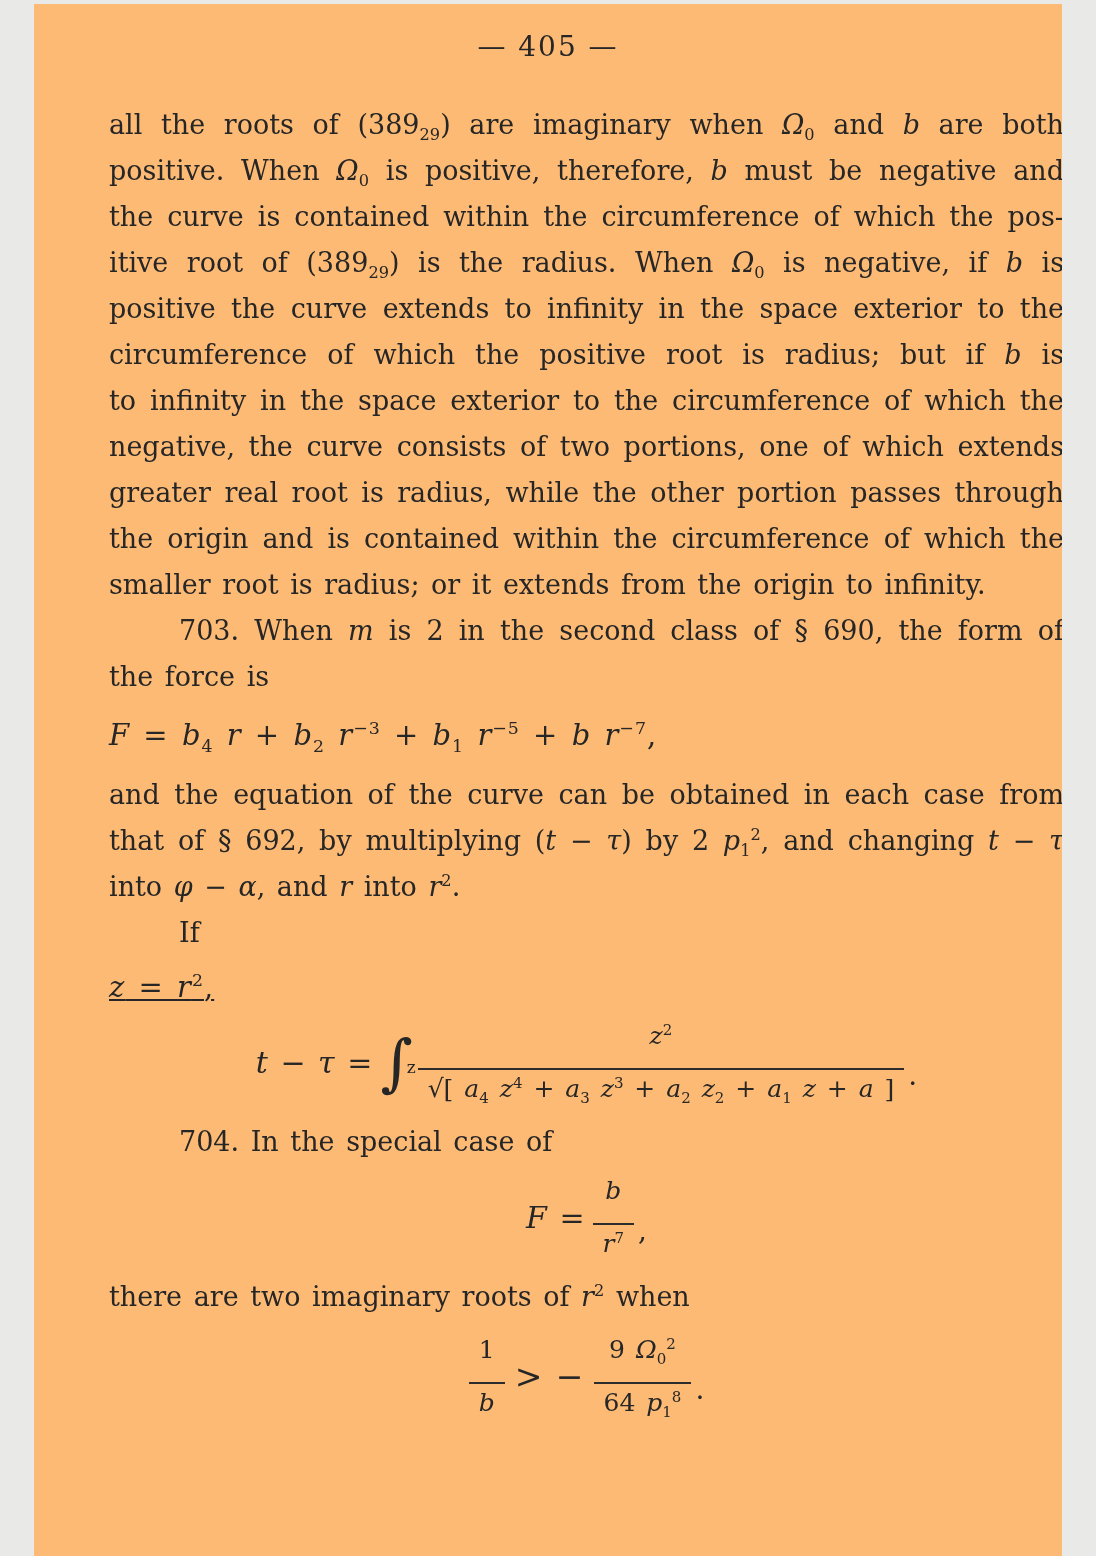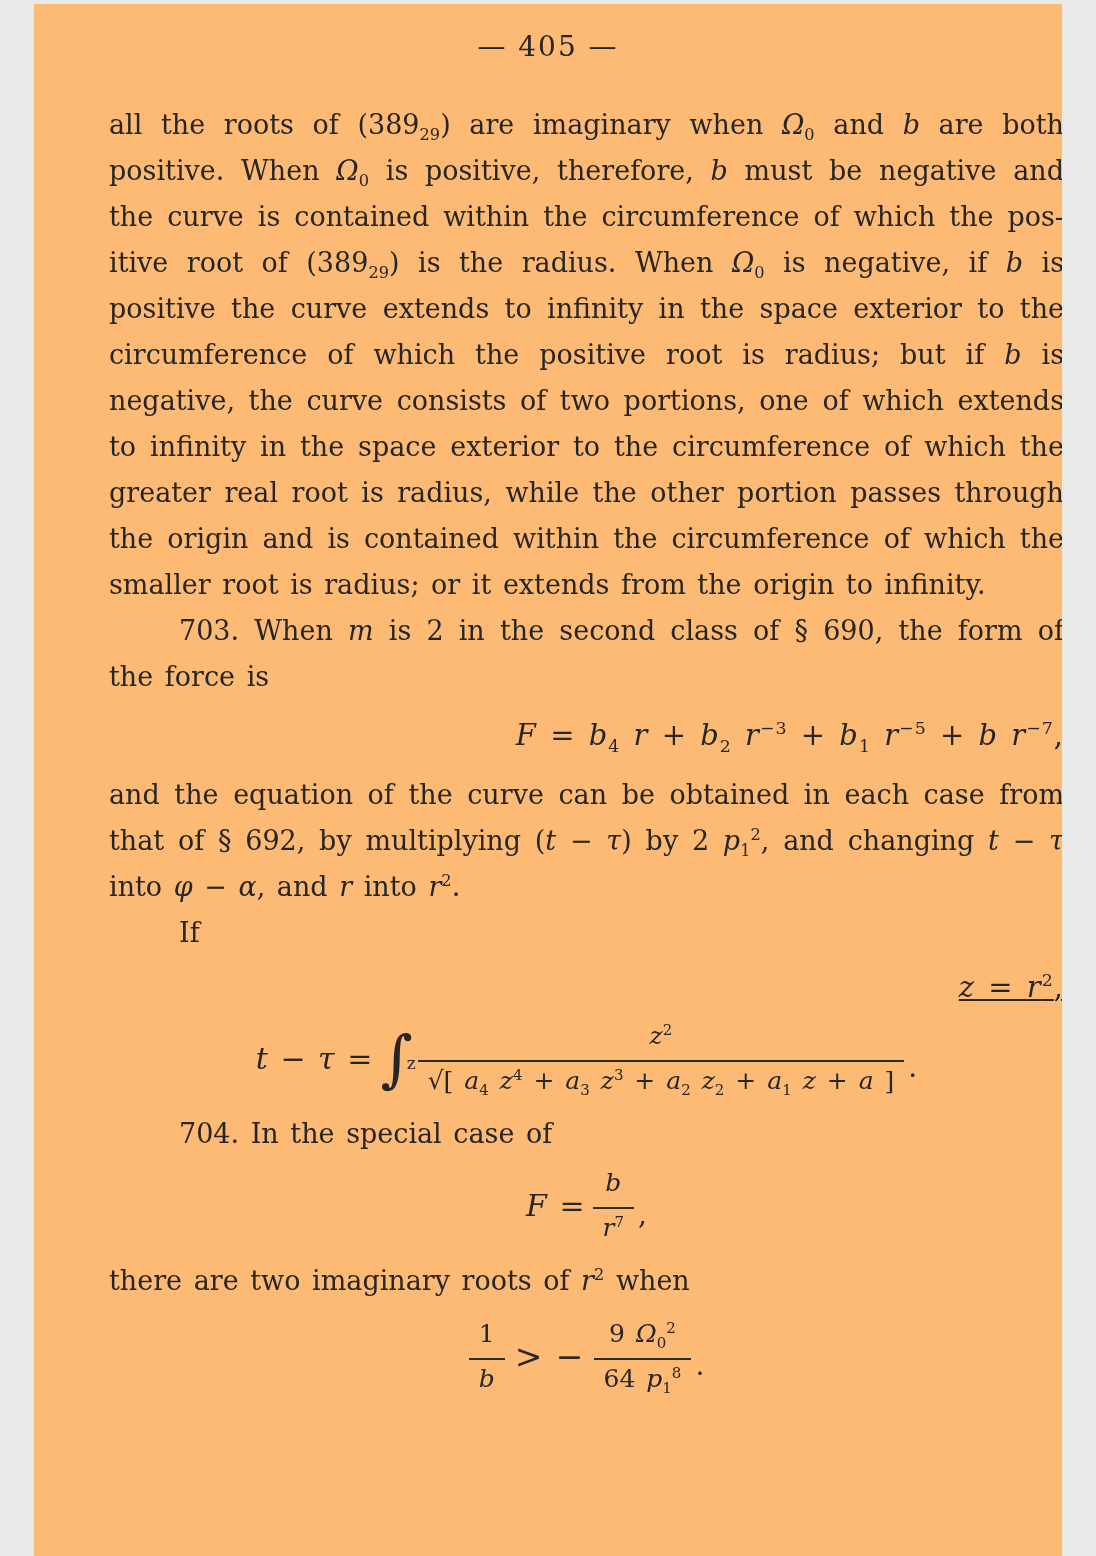--- a/index.html
+++ b/index.html
@@ -31,59 +31,59 @@
     line-height: 46px;
     word-spacing: 3px;
   }
   .line { text-align: justify; text-align-last: justify; }
   .line.plain { text-align: right; text-align-last: left; }
   .line.indent { text-indent: 70px; }
   sup { font-size: 60%; line-height: 0; }
   sub { font-size: 60%; line-height: 0; }
   i { font-style: italic; }
 
-  .formula { text-align: right; }
+  .formula { text-align: left; }
   .f-force { font-size: 29px; line-height: 42px; margin: 14px 0 16px; letter-spacing: 1px; }
   .f-sub   { font-size: 29px; line-height: 42px; margin: 10px 0 10px; letter-spacing: 1px; text-decoration: underline; }
 
   .f-row { display: flex; justify-content: center; align-items: center; }
   .formula-time    { margin: 12px 0 14px; }
   .special-force   { margin: 10px 0 14px; }
   .inequality-row  { margin: 14px 0 18px; }
 
   .f-lhs { font-size: 30px; margin-right: 8px; white-space: nowrap; }
   .f-suffix { font-size: 28px; align-self: flex-end; margin-left: 4px; padding-bottom: 6px; }
 
   .int-wrap { display: inline-flex; align-items: flex-end; margin-right: 2px; }
   .int { font-size: 62px; line-height: 58px; }
   .int-sub { font-size: 17px; margin-left: -6px; padding-bottom: 2px; }
 
   .frac { display: inline-flex; flex-direction: column; align-items: center; font-size: 25px; line-height: 32px; }
-  .frac .num { padding: 0 10px 8px; }
+  .frac .num { padding: 0 10px 16px; }
   .frac .den { border-top: 2px solid #2c2c2c; padding: 3px 10px 0; white-space: nowrap; }
 
   .relation { font-size: 33px; margin: 0 10px; white-space: nowrap; }
 </style>
 </head>
 <body>
 
 <div class="page">
 
   <div class="page-header">— 405 —</div>
 
   <div class="text-block">
 
     <div class="line">all the roots of (389<sub>29</sub>) are imaginary when <i>Ω</i><sub>0</sub> and <i>b</i> are both</div>
     <div class="line">positive.  When <i>Ω</i><sub>0</sub> is positive, therefore, <i>b</i> must be negative and</div>
     <div class="line">the curve is contained within the circumference of which the pos-</div>
     <div class="line">itive root of (389<sub>29</sub>) is the radius.  When <i>Ω</i><sub>0</sub> is negative, if <i>b</i> is</div>
     <div class="line">positive the curve extends to infinity in the space exterior to the</div>
     <div class="line">circumference of which the positive root is radius; but if <i>b</i> is</div>
+    <div class="line">to infinity in the space exterior to the circumference of which the</div>
     <div class="line">negative, the curve consists of two portions, one of which extends</div>
-    <div class="line">to infinity in the space exterior to the circumference of which the</div>
     <div class="line">greater real root is radius, while the other portion passes through</div>
     <div class="line">the origin and is contained within the circumference of which the</div>
     <div class="line plain">smaller root is radius; or it extends from the origin to infinity.</div>
 
     <div class="line indent">703.  When <i>m</i> is 2 in the second class of § 690, the form of</div>
     <div class="line plain">the force is</div>
 
     <div class="formula f-force"><i>F</i> = <i>b</i><sub>4</sub> <i>r</i> + <i>b</i><sub>2</sub> <i>r</i><sup>−3</sup> + <i>b</i><sub>1</sub> <i>r</i><sup>−5</sup> + <i>b r</i><sup>−7</sup>,</div>
 
     <div class="line">and the equation of the curve can be obtained in each case from</div>

